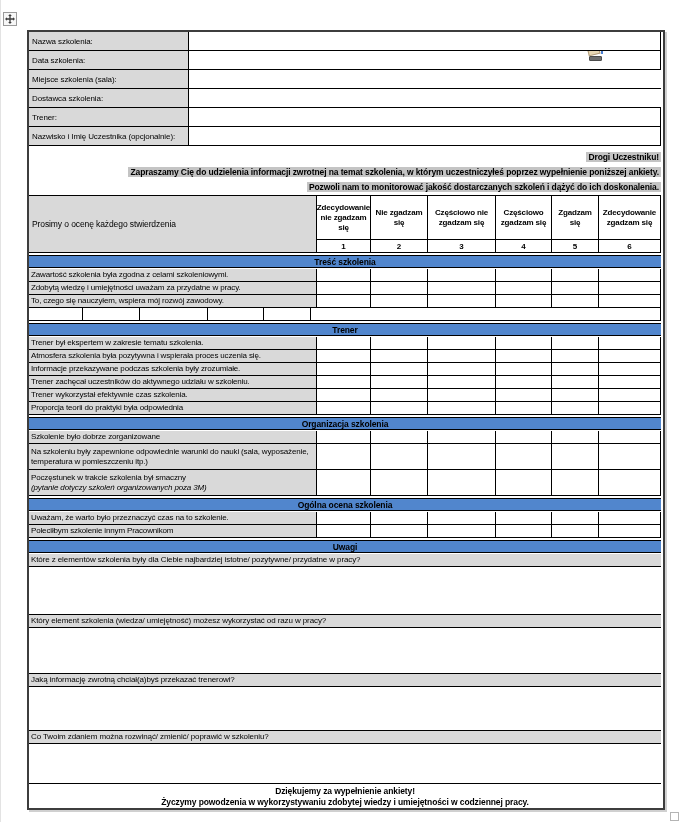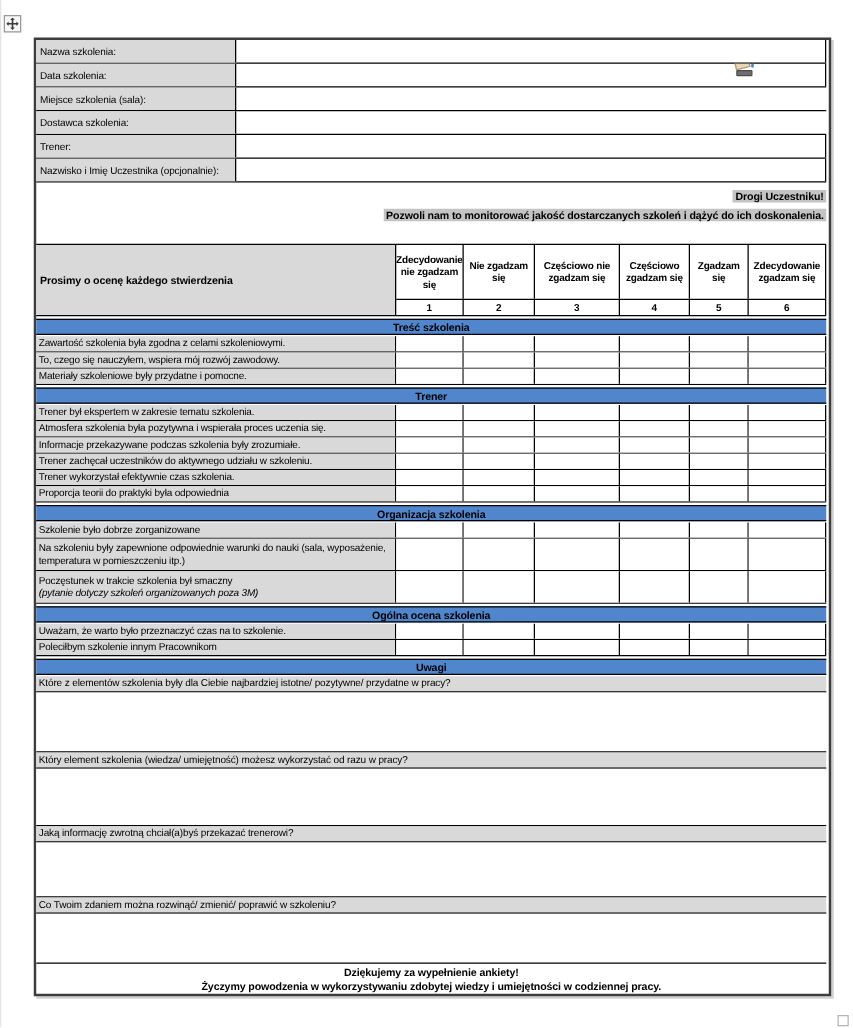--- a/index.html
+++ b/index.html
@@ -38,21 +38,21 @@
   .info-value{flex:1 1 auto;font-size:8px;padding-left:3px;border-right:1px solid #000;position:relative;}
   .info-value.big{font-size:13px;letter-spacing:-.2px;margin-top:27px;}
 
   
   .intro{display:block;height:50px;text-align:right;padding-top:4px;font-size:8.5px;font-weight:bold;
     line-height:15px;letter-spacing:-.1px;}
   .hl{background:#c4c4c4;padding:0 2px;}
 
   
   .hdr{height:57px;}
-  .prompt{font-weight:bold;font-size:8.5px;padding-left:3px;letter-spacing:-.1px;}
+  .prompt{font-weight:normal;font-size:8.5px;padding-left:3px;letter-spacing:-.1px;}
   .hdr-right{flex:1 1 auto;display:flex;flex-direction:column;}
   .scale-row{display:flex;height:44px;border-bottom:1px solid #000;box-sizing:border-box;}
   .num-row{display:flex;flex:1 1 auto;}
   .scale-cell{justify-content:center;text-align:center;font-weight:bold;font-size:8px;line-height:10px;
     letter-spacing:-.15px;padding:0 1px;}
   .num-cell{justify-content:center;font-weight:bold;font-size:8px;}
 
   
   .bar{height:13px;background:#5186cd;border-top:1px solid #000;border-bottom:1px solid #000;
     box-sizing:border-box;margin:2px 0 1px 0;display:flex;align-items:center;justify-content:center;
@@ -123,20 +123,21 @@
     <div class="cell info-label gray">Trener:</div>
     <div class="cell info-value"></div>
   </div>
   <div class="row h19">
     <div class="cell info-label gray">Nazwisko i Imię Uczestnika (opcjonalnie):</div>
     <div class="cell info-value"></div>
   </div>
 
   <div class="row intro">
     <div><span class="hl">Drogi Uczestniku!</span></div>
+    <div><span class="hl">Zapraszamy Cię do udzielenia informacji zwrotnej na temat szkolenia, w którym uczestniczyłeś poprzez wypełnienie poniższej ankiety.</span></div>
     <div><span class="hl">Pozwoli nam to monitorować jakość dostarczanych szkoleń i dążyć do ich doskonalenia.</span></div>
   </div>
 
   <div class="row hdr">
     <div class="cell c0 gray prompt">Prosimy o ocenę każdego stwierdzenia</div>
     <div class="hdr-right">
       <div class="scale-row">
         <div class="cell c1 scale-cell">Zdecydowanie nie zgadzam się</div>
         <div class="cell c2 scale-cell">Nie zgadzam się</div>
         <div class="cell c3 scale-cell">Częściowo nie zgadzam się</div>
@@ -159,30 +160,38 @@
   <div class="row h13">
     <div class="cell c0 gray stmt">Zawartość szkolenia była zgodna z celami szkoleniowymi.</div>
   <div class="cell ans c1"></div>
       <div class="cell ans c2"></div>
       <div class="cell ans c3"></div>
       <div class="cell ans c4"></div>
       <div class="cell ans c5"></div>
       <div class="cell ans c6"></div>
     </div>
   <div class="row h13">
+    <div class="cell c0 gray stmt">Zdobytą wiedzę i umiejętności uważam za przydatne w pracy.</div>
+  <div class="cell ans c1"></div>
+      <div class="cell ans c2"></div>
+      <div class="cell ans c3"></div>
+      <div class="cell ans c4"></div>
+      <div class="cell ans c5"></div>
+      <div class="cell ans c6"></div>
+    </div>
+  <div class="row h13">
     <div class="cell c0 gray stmt">To, czego się nauczyłem, wspiera mój rozwój zawodowy.</div>
   <div class="cell ans c1"></div>
       <div class="cell ans c2"></div>
       <div class="cell ans c3"></div>
       <div class="cell ans c4"></div>
       <div class="cell ans c5"></div>
       <div class="cell ans c6"></div>
     </div>
   <div class="row h13">
-    <div class="cell c0 gray stmt">Materiały szkoleniowe były przydatne i pomocne.</div>
   <div class="cell ans c1"></div>
       <div class="cell ans c2"></div>
       <div class="cell ans c3"></div>
       <div class="cell ans c4"></div>
       <div class="cell ans c5"></div>
       <div class="cell ans c6"></div>
     </div>
 
   <div class="bar">Trener</div>
   <div class="row h13">

